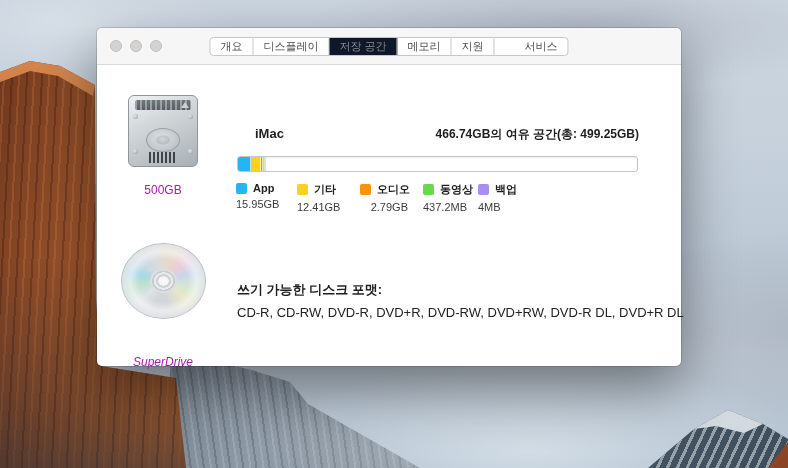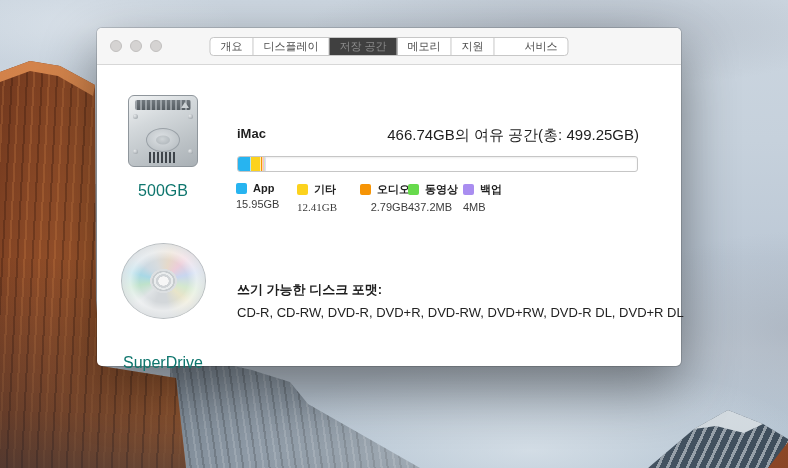--- a/index.html
+++ b/index.html
@@ -79,45 +79,45 @@
     position:absolute; top:9px; left:50%; transform:translateX(-50%);
     display:flex; height:19px; border:1px solid #c7c7c7; border-radius:4px;
     background:#ffffff; overflow:hidden;
   }
   .tab {
     display:flex; align-items:center; justify-content:center;
     padding:0 10px; font-size:11px; color:#4c4c4c; white-space:nowrap;
     border-right:1px solid #c7c7c7; cursor:default;
   }
   .tab:last-child { border-right:none;margin-left:20px; }
-  .tab.selected { background:#404040; color:#8b8b8b; }
+  .tab.selected { background:#0f172a; color:#8b8b8b; }
 
   
   .content { position:absolute; left:0; top:38px; right:0; bottom:0; }
 
-  .imac-name { position:absolute; left:140px; top:60px; font-size:13px; font-weight:700; color:#1e1e1e; }
-  .free-space { position:absolute; right:42px; top:60px; font-size:15px; font-weight:400; color:#1e1e1e; }
+  .imac-name { position:absolute; left:158px; top:60px; font-size:13px; font-weight:700; color:#1e1e1e; }
+  .free-space { position:absolute; right:42px; top:60px; font-size:12px; font-weight:700; color:#1e1e1e; }
 
   .bar {
     position:absolute; left:140px; top:90px; width:401px; height:16px;
     border:1px solid #c6c6c6; border-radius:3px; background:#fff;
     overflow:hidden; display:flex;
     box-shadow:inset 0 1px 2px rgba(0,0,0,.08);
   }
   .bar .seg { height:100%; border-right:1px solid rgba(255,255,255,.65); }
 
   .legend { position:absolute; left:139px; top:116px; display:flex; }
   .legend-item { flex:none; }
   .legend-row { display:flex; align-items:center; }
   .swatch { width:11px; height:11px; border-radius:2px; flex:none; }
   .legend-label { font-size:11px; font-weight:700; color:#1f1f1f; margin-left:6px; white-space:nowrap; }
   .legend-value { font-size:11px; color:#3c3c3c; margin-top:4px; white-space:nowrap; }
 
   .disk-col { position:absolute; left:0; width:132px; text-align:center; }
-  .disk-label { font-size:16px; line-height:15px; color:#0f766e; }
+  .disk-label { font-size:12px; line-height:15px; color:#a21caf; }
 
   
   .hdd {
     position:absolute; left:31px; top:29px; width:70px; height:72px;
     border-radius:6px; border:1px solid #8f969c;
     background:linear-gradient(155deg,#f1f3f4 0%,#d3d8db 35%,#bcc2c6 70%,#a9b0b5 100%);
   }
   .hdd .strip {
     position:absolute; left:6px; right:6px; top:4px; height:10px; border-radius:2px;
     background:
@@ -219,35 +219,35 @@
         </div>
 
       <div class="legend" id="legend">
           <div class="legend-item" style="width: 61px;">
             <div class="legend-row">
               <div class="swatch" style="background: rgb(39, 180, 240);"></div>
               <span class="legend-label">App</span>
             </div>
             <div class="legend-value">15.95GB</div>
           </div>
-          <div class="legend-item" style="width: 63px; font-family: Liberation Serif, serif;">
+          <div class="legend-item" style="width: 63px;">
             <div class="legend-row">
               <div class="swatch" style="background: rgb(252, 210, 29);"></div>
               <span class="legend-label">기타</span>
             </div>
             <div class="legend-value">12.41GB</div>
           </div>
           <div class="legend-item" style="width: 48px; text-align: right;">
             <div class="legend-row">
               <div class="swatch" style="background: rgb(246, 148, 5);"></div>
               <span class="legend-label">오디오</span>
             </div>
             <div class="legend-value">2.79GB</div>
           </div>
-          <div class="legend-item" style="width: 55px;">
+          <div class="legend-item" style="width: 55px; margin-left: 15px;">
             <div class="legend-row">
               <div class="swatch" style="background: rgb(103, 218, 76);"></div>
               <span class="legend-label">동영상</span>
             </div>
             <div class="legend-value">437.2MB</div>
           </div>
           <div class="legend-item" style="width: 70px;">
             <div class="legend-row">
               <div class="swatch" style="background: rgb(169, 141, 240);"></div>
               <span class="legend-label">백업</span>
@@ -265,21 +265,21 @@
           <div class="screw s3"></div>
           <div class="screw s4"></div>
           <div class="oval"></div>
           <div class="vents"></div>
         </div>
         <div class="disk-label" style="position:absolute; left:0; right:0; top:117px;">
           <div>500GB</div>
         </div>
       </div>
 
-      <div class="disk-col" style="top:176px; height:140px;">
+      <div class="disk-col" style="top:176px; height:140px;font-style:italic;">
         <div class="disc"></div>
         <div class="disk-label" style="position:absolute; left:0; right:0; top:113px;">SuperDrive</div>
       </div>
 
       <div class="formats-title">쓰기 가능한 디스크 포맷:</div>
       <div class="formats-list">CD-R, CD-RW, DVD-R, DVD+R, DVD-RW, DVD+RW, DVD-R DL, DVD+R DL</div>
     </div>
   </div>
 </div>
 

